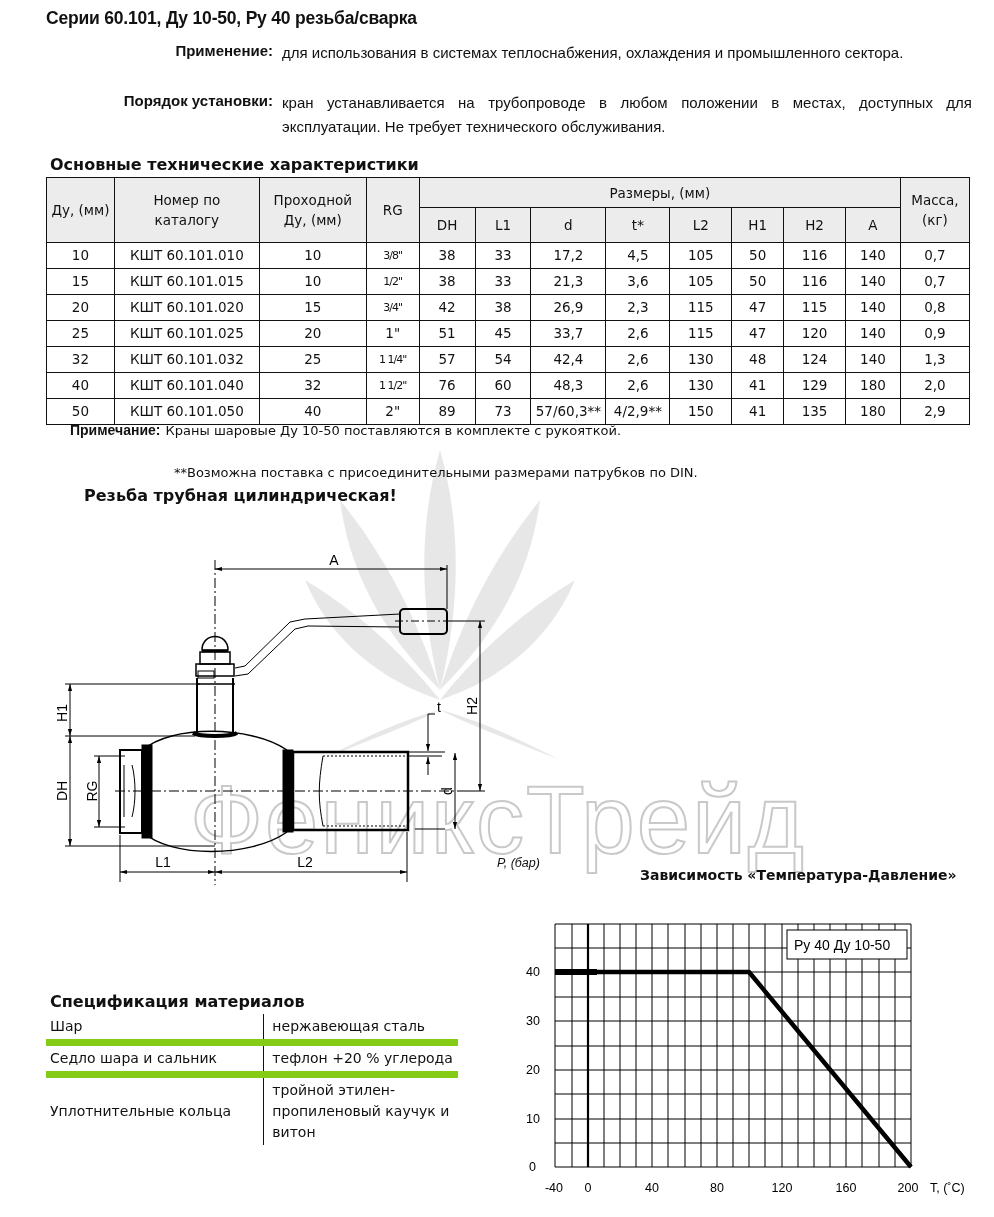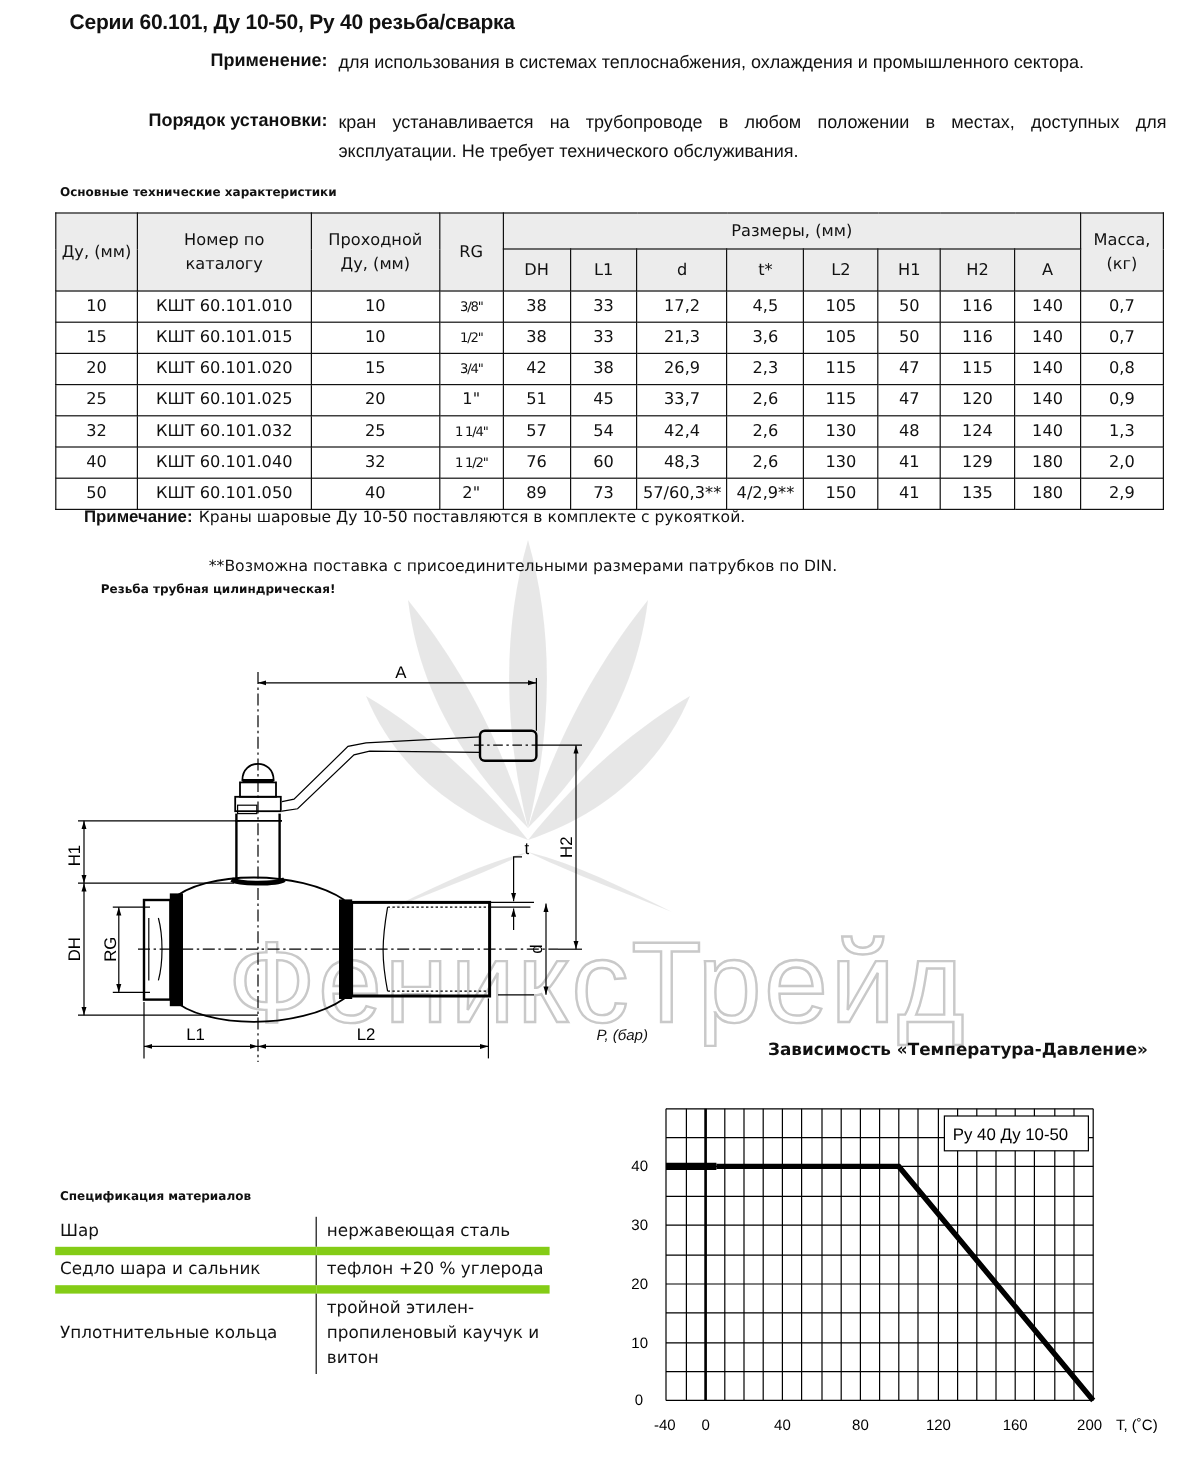--- a/index.html
+++ b/index.html
@@ -5,27 +5,27 @@
   * { box-sizing: border-box; margin: 0; padding: 0; }
   html, body { width: 994px; height: 1217px; background: #ffffff; overflow: hidden; }
   body { position: relative; font-family: "DejaVu Sans", "Liberation Sans", sans-serif; color: #111; }
 
   .abs { position: absolute; }
 
   
   .watermark-logo { position: absolute; left: 300px; top: 440px; width: 280px; height: 340px; opacity: 0.18; }
   .watermark-text { position: absolute; left: 190px; top: 772px; font-family: "Liberation Sans", sans-serif; font-size: 96px; color: transparent; -webkit-text-stroke: 2px #c9c9c9; letter-spacing: 2px; line-height: 1; }
 
-  .page-title { left: 46px; top: 8px; font-family: "Liberation Sans", sans-serif; font-size: 17.5px; font-weight: bold; letter-spacing: -0.2px; margin-left: 12px; }
+  .page-title { left: 46px; top: 8px; font-family: "Liberation Sans", sans-serif; font-size: 17.5px; font-weight: bold; letter-spacing: -0.2px; }
 
   .info-label { font-family: "Liberation Sans", sans-serif; font-size: 15px; font-weight: bold; text-align: right; width: 240px; left: 33px; }
   .info-text { font-family: "Liberation Sans", sans-serif; font-size: 15px; left: 282px; width: 690px; line-height: 24px; }
   .justify { text-align: justify; text-align-last: left; }
 
-  .section-title { font-family: "DejaVu Sans", sans-serif; font-size: 10px; font-weight: bold; }
+  .section-title { font-family: "DejaVu Sans", sans-serif; font-size: 16px; font-weight: bold; }
 
   table.spec { position: absolute; left: 46px; top: 177px; width: 924px; border-collapse: collapse; font-family: "DejaVu Sans", sans-serif; font-size: 13.5px; }
   table.spec th, table.spec td { border: 1px solid #111; text-align: center; font-weight: normal; padding: 0; }
   table.spec th { background: #ececec; line-height: 20px; }
   table.spec td { height: 25.8px; line-height: 25px; }
   .frac { font-size: 11px; letter-spacing: -1px; }
 
   .note-label { font-family: "Liberation Sans", sans-serif; font-weight: bold; font-size: 14px; }
   .note-text { font-family: "DejaVu Sans", sans-serif; font-size: 13px; }
 

